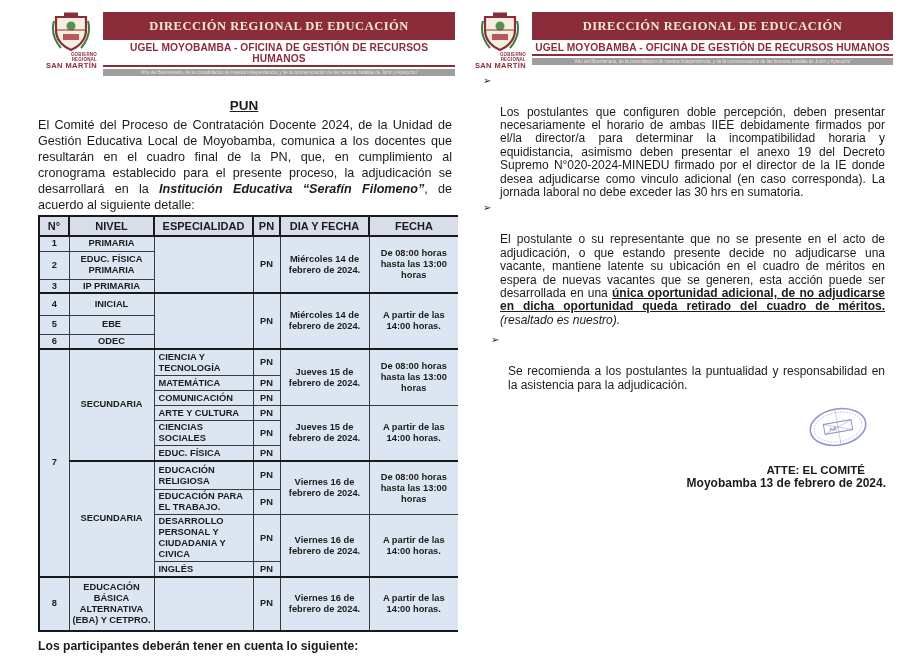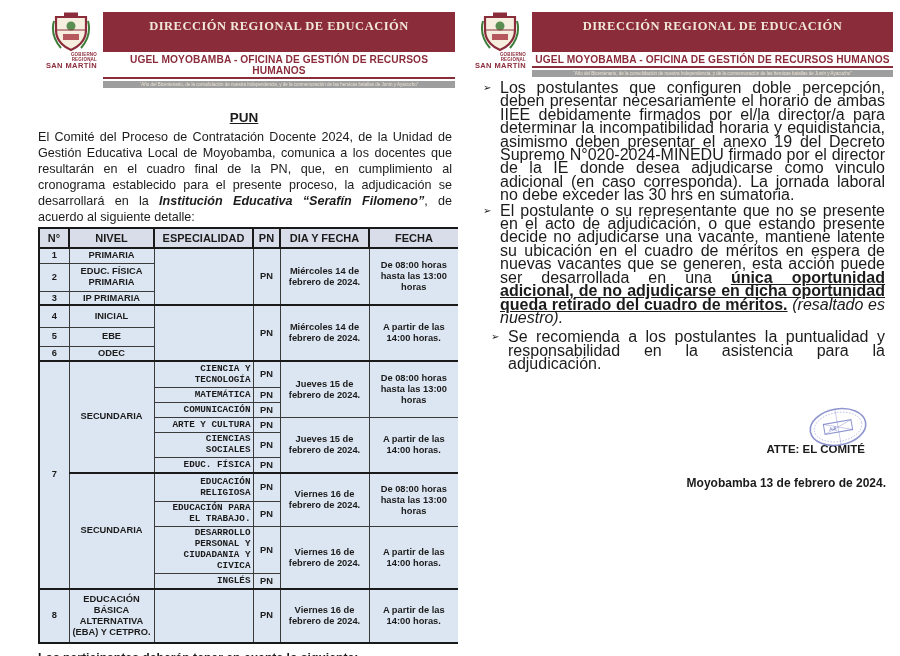--- a/index.html
+++ b/index.html
@@ -15,53 +15,53 @@
   .doc-header{display:flex;align-items:flex-start;}
   .page-left .doc-header{margin-left:7px;width:410px;}
   .page-right .doc-header{width:419px;}
   .logo{width:52px;flex:0 0 52px;text-align:right;line-height:1;}
   .logo svg{display:block;margin:0 auto;}
   .logo-cap1{font-size:4.5px;font-weight:bold;color:#8B2C3B;letter-spacing:.2px;margin-top:1px;}
   .logo-cap2{font-size:7.5px;font-weight:bold;color:#8B2C3B;letter-spacing:.4px;}
   .banner-col{flex:1;margin-left:6px;}
   .banner-main{background:#8B2C3B;color:#F1E8D7;font-family:"Liberation Serif",serif;
                font-weight:bold;font-size:12.5px;letter-spacing:.5px;text-align:center;
-               padding:7px 0 18px;}
+               padding:7px 0 6px;}
   .banner-sub{color:#8B2C3B;font-weight:bold;font-size:10.2px;text-align:center;
               padding:2px 0 1px;border-bottom:2.5px solid #8B2C3B;letter-spacing:.1px;}
   .banner-slogan{background:#9e9e9e;color:#ece2d2;font-size:4.5px;text-align:center;
                  height:7px;line-height:7px;margin-top:2px;white-space:nowrap;overflow:hidden;}
 
   
   .title{width:412px;text-align:center;margin-top:6px;font-weight:bold;font-size:13.5px;line-height:15.5px;}
   .title span{text-decoration:underline;}
   .intro{width:414px;margin-top:4px;text-align:justify;font-size:12.6px;line-height:16px;}
   .intro-em{font-weight:bold;font-style:italic;}
 
   table.sched{border-collapse:collapse;margin-top:2px;width:420px;table-layout:fixed;
               background:#DCE6F2;}
   table.sched,table.sched th{border:2px solid #1a1a1a;}
   table.sched th{background:#D9DDEA;font-size:11px;padding:3px 1px;font-weight:bold;}
   table.sched td{border:1px solid #3a3a3a;font-size:9.3px;font-weight:bold;
                  text-align:center;vertical-align:middle;padding:1px 2px;line-height:1.18;}
-  table.sched td.esp{text-align:right;padding-left:4px;font-family:Liberation Mono, monospace;}
+  table.sched td.esp{text-align:left;padding-left:4px;}
   table.sched td.gb{border-bottom:2px solid #1a1a1a;}
   tr.rh14{height:14px}tr.rh15{height:15px}tr.rh19{height:19px}tr.rh22{height:22px}
   tr.rh25{height:25px}tr.rh27{height:27px}tr.rh28{height:28px}tr.rh29{height:29px}
   tr.rh35{height:35px}tr.rh54{height:54px}
 
   .note-heading{margin-top:7px;font-weight:bold;font-size:12.2px;width:414px;}
   .bullet-glyph{flex:0 0 20px;font-size:11px;line-height:16px;}
   .bullet-text{flex:1;text-align:justify;font-size:12.6px;line-height:16px;}
 
   
   .rbullets{margin-top:4px;margin-left:9px;width:402px;}
   .rbullet{display:flex;margin-top:2px;}
   .rbullet .bullet-glyph{flex:0 0 17px;font-size:10px;line-height:13.4px;}
-  .rbullet .bullet-text{flex:1;text-align:justify;font-size:16px;line-height:13.4px;}
+  .rbullet .bullet-text{flex:1;text-align:justify;font-size:12px;line-height:13.4px;margin-top:32px;}
   .rb-strong{font-weight:bold;text-decoration:underline;}
   .rb-italic{font-style:italic;}
   .rbullet.indent{margin-left:8px;margin-top:6px;}
   .atte{margin-top:72px;text-align:right;padding-right:28px;font-weight:bold;font-size:11.5px;}
   .stamp{position:absolute;left:343px;top:402px;}
   .stamp-label{font-size:5px;fill:#5a62b5;}
   .date-place{position:absolute;left:0;top:476px;width:424px;text-align:right;
               font-weight:bold;font-size:12px;}
 </style>
 </head>

